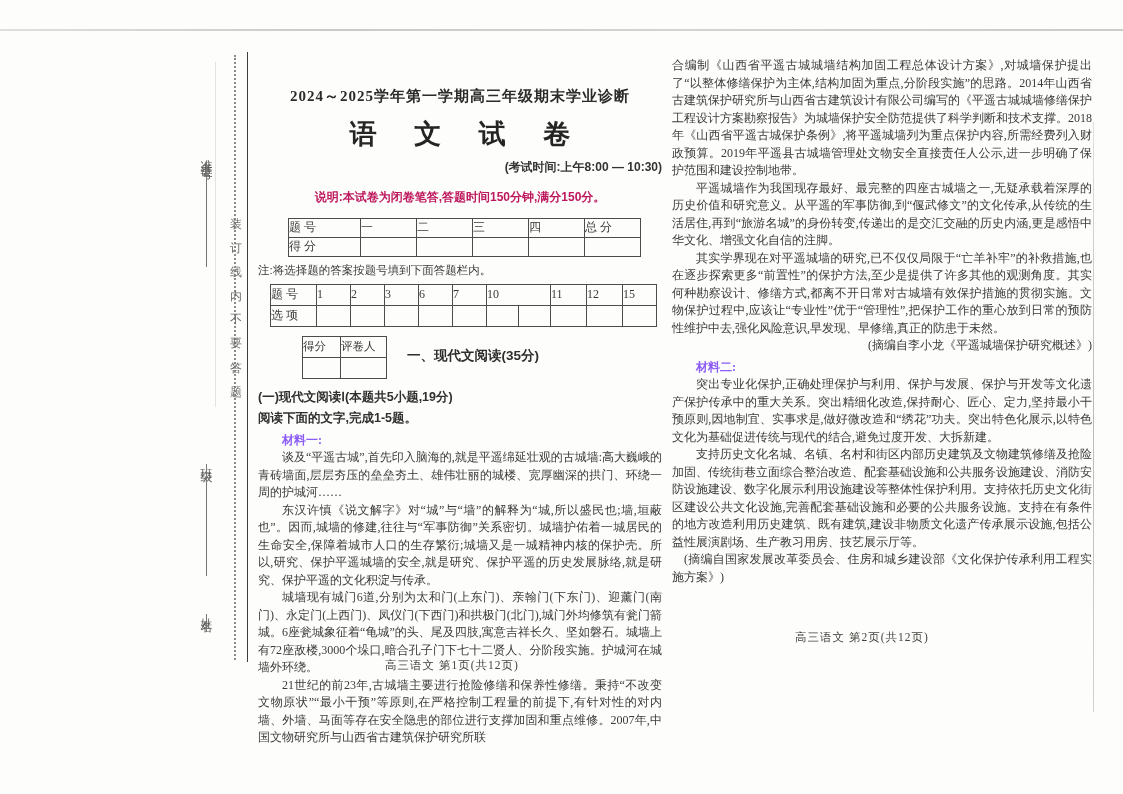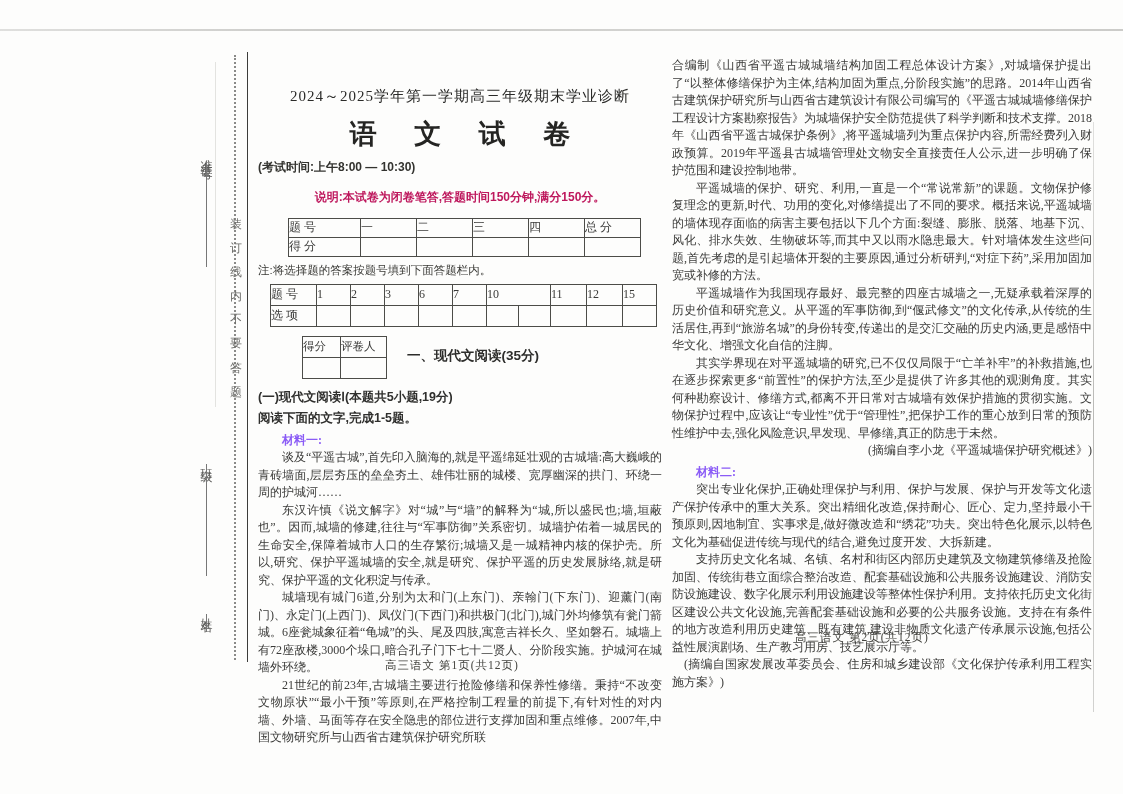--- a/index.html
+++ b/index.html
@@ -26,26 +26,26 @@
     font-size:12px;letter-spacing:24px;color:#6d6d6a;
     font-family:"Liberation Serif",serif;}
   .vfield{position:absolute;left:198px;width:16px;display:flex;flex-direction:column;align-items:center;}
   .vfield .vtext{writing-mode:vertical-rl;text-orientation:upright;
     font-size:12px;letter-spacing:3px;color:#5a5a58;}
   .vfield .vline{width:0;border-left:1px solid #77777а;border-left:1px solid #777;}
   
   .page{position:absolute;font-size:12px;line-height:17.5px;color:#3a3a38;}
   .page1{left:258px;top:88px;width:404px;}
   .page2{left:672px;top:57px;width:420px;}
-  .title-line{font-size:15px;font-weight:normal;text-align:center;margin:0;color:#2b2b29;
+  .title-line{font-size:15px;font-weight:bold;text-align:center;margin:0;color:#2b2b29;
     font-family:"Liberation Serif",serif;letter-spacing:1px;}
   .subject-title{font-size:27px;font-weight:bold;text-align:center;margin:20px 0 0 0;
     letter-spacing:15px;text-indent:15px;color:#252523;
     font-family:"Liberation Sans","DejaVu Sans",sans-serif;}
-  .exam-time{font-weight:bold;text-align:left;margin-top:16px;font-size:12px;color:#33332f;
+  .exam-time{font-weight:bold;text-align:right;margin-top:16px;font-size:12px;color:#33332f;
     font-family:"Liberation Sans",sans-serif;}
   .instructions{font-weight:bold;text-align:center;margin-top:2px;font-size:12px;color:#be185d;
     font-family:"Liberation Sans",sans-serif;}
   table{border-collapse:collapse;table-layout:fixed;}
   td{border:1px solid #4c4c48;text-align:left;font-size:12px;color:#3a3a38;
      padding:0;height:18px;overflow:hidden;}
   .score-table{width:352px;margin:8px 0 0 30px;}
   .answer-note{font-size:11.5px;margin:5px 0 0 0;color:#3a3a36;
     font-family:"Liberation Sans",sans-serif;}
   .answer-table{width:386px;margin:4px 0 0 12px;}
@@ -204,21 +204,20 @@
         <p>城墙现有城门6道,分别为太和门(上东门)、亲翰门(下东门)、迎薰门(南门)、永定门(上西门)、凤仪门(下西门)和拱极门(北门),城门外均修筑有瓮门箭城。6座瓮城象征着“龟城”的头、尾及四肢,寓意吉祥长久、坚如磐石。城墙上有72座敌楼,3000个垛口,暗合孔子门下七十二贤人、分阶段实施。护城河在城墙外环绕。</p>
         <p>21世纪的前23年,古城墙主要进行抢险修缮和保养性修缮。秉持“不改变文物原状”“最小干预”等原则,在严格控制工程量的前提下,有针对性的对内墙、外墙、马面等存在安全隐患的部位进行支撑加固和重点维修。2007年,中国文物研究所与山西省古建筑保护研究所联</p>
       </div>
   </div>
 
   <p class="footer footer1">高三语文  第1页(共12页)</p>
 
   <div class="page page2">
     <div class="body-text first-cont">
         <p class="no-indent">合编制《山西省平遥古城城墙结构加固工程总体设计方案》,对城墙保护提出了“以整体修缮保护为主体,结构加固为重点,分阶段实施”的思路。2014年山西省古建筑保护研究所与山西省古建筑设计有限公司编写的《平遥古城城墙修缮保护工程设计方案勘察报告》为城墙保护安全防范提供了科学判断和技术支撑。2018年《山西省平遥古城保护条例》,将平遥城墙列为重点保护内容,所需经费列入财政预算。2019年平遥县古城墙管理处文物安全直接责任人公示,进一步明确了保护范围和建设控制地带。</p>
-        <p>平遥城墙的保护、研究、利用,一直是一个“常说常新”的课题。文物保护修复理念的更新,时代、功用的变化,对修缮提出了不同的要求。概括来说,平遥城墙的墙体现存面临的病害主要包括以下几个方面:裂缝、膨胀、脱落、地基下沉、风化、排水失效、生物破坏等,而其中又以雨水隐患最大。针对墙体发生这些问题,首先考虑的是引起墙体开裂的主要原因,通过分析研判,“对症下药”,采用加固加宽或补修的方法。</p>
         <p>平遥城墙作为我国现存最好、最完整的四座古城墙之一,无疑承载着深厚的历史价值和研究意义。从平遥的军事防御,到“偃武修文”的文化传承,从传统的生活居住,再到“旅游名城”的身份转变,传递出的是交汇交融的历史内涵,更是感悟中华文化、增强文化自信的注脚。</p>
         <p>其实学界现在对平遥城墙的研究,已不仅仅局限于“亡羊补牢”的补救措施,也在逐步探索更多“前置性”的保护方法,至少是提供了许多其他的观测角度。其实何种勘察设计、修缮方式,都离不开日常对古城墙有效保护措施的贯彻实施。文物保护过程中,应该让“专业性”优于“管理性”,把保护工作的重心放到日常的预防性维护中去,强化风险意识,早发现、早修缮,真正的防患于未然。</p>
       </div>
     <p class="attribution">(摘编自李小龙《平遥城墙保护研究概述》)</p>
     <p class="material-label">材料二:</p>
     <div class="body-text">
         <p>突出专业化保护,正确处理保护与利用、保护与发展、保护与开发等文化遗产保护传承中的重大关系。突出精细化改造,保持耐心、匠心、定力,坚持最小干预原则,因地制宜、实事求是,做好微改造和“绣花”功夫。突出特色化展示,以特色文化为基础促进传统与现代的结合,避免过度开发、大拆新建。</p>
         <p>支持历史文化名城、名镇、名村和街区内部历史建筑及文物建筑修缮及抢险加固、传统街巷立面综合整治改造、配套基础设施和公共服务设施建设、消防安防设施建设、数字化展示利用设施建设等整体性保护利用。支持依托历史文化街区建设公共文化设施,完善配套基础设施和必要的公共服务设施。支持在有条件的地方改造利用历史建筑、既有建筑,建设非物质文化遗产传承展示设施,包括公益性展演剧场、生产教习用房、技艺展示厅等。</p>
       </div>
     <p class="attribution2">(摘编自国家发展改革委员会、住房和城乡建设部《文化保护传承利用工程实施方案》)</p>

